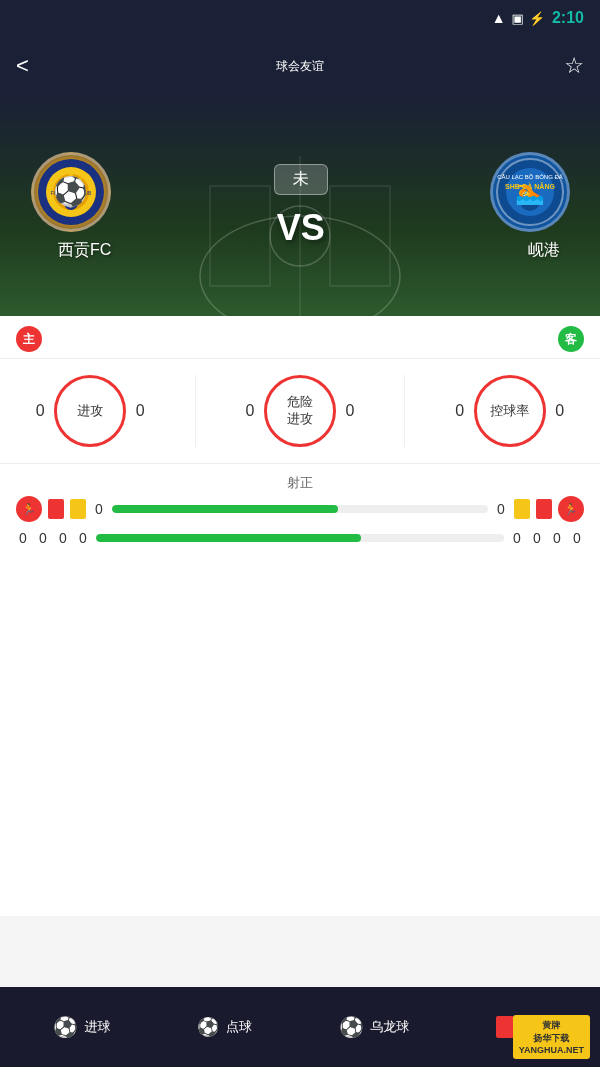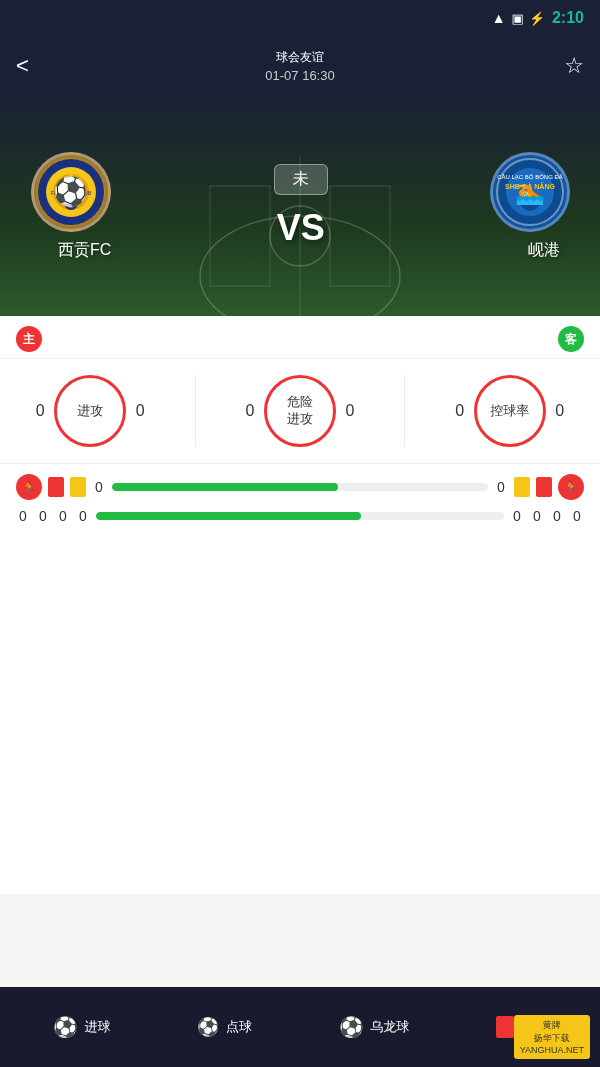--- a/index.html
+++ b/index.html
@@ -333,21 +333,20 @@
     <span style="color:white;font-size:13px;">▣</span>
     <span style="color:white;font-size:13px;">⚡</span>
     <span class="status-time">2:10</span>
   </div>
 </div>
 
 <div class="header">
   <div class="back-btn">&lt;</div>
   <div class="header-title">
     <div class="match-type">球会友谊</div>
-    <div class="match-time">01-07 16:30</div>
   </div>
   <div class="star-btn">☆</div>
 </div>
 
 <div class="match-hero">
 
   <svg class="field-lines" viewBox="0 0 300 160" xmlns="http://www.w3.org/2000/svg">
     <ellipse cx="150" cy="120" rx="100" ry="60" fill="none" stroke="rgba(255,255,255,0.2)" stroke-width="1.5"></ellipse>
     <line x1="150" y1="0" x2="150" y2="160" stroke="rgba(255,255,255,0.15)" stroke-width="1"></line>
     <circle cx="150" cy="80" r="30" fill="none" stroke="rgba(255,255,255,0.2)" stroke-width="1.5"></circle>
@@ -424,20 +423,21 @@
     <div class="stat-circle-item">
       <span class="stat-num">0</span>
       <div class="circle-ring">
         <span>控球率</span>
       </div>
       <span class="stat-num">0</span>
     </div>
   </div>
 
   <div class="shots-section">
+    <div class="shots-row-label">射正</div>
     <div class="shots-row-full">
       <div class="shots-icon" style="background:#e33; width:26px; height:26px; border-radius:50%; display:flex; align-items:center; justify-content:center;">
         <span style="color:white; font-size:11px;">🏃</span>
       </div>
       <div class="card-red"></div>
       <div class="card-yellow"></div>
       <span class="shots-num">0</span>
       <div class="shots-bar-container">
         <div class="shots-bar-fill" style="width:60%;"></div>
       </div>
@@ -480,18 +480,18 @@
   </div>
   <div class="bottom-tab">
     <span class="tab-icon">⚽</span>
     <span>乌龙球</span>
   </div>
   <div class="bottom-tab">
     <div class="tab-icon-red-card"></div>
     <span>红牌</span>
   </div>
 
-  <div style="position:absolute; right:10px; bottom:8px; background:#f5c518; color:#333; font-size:9px; padding:4px 6px; border-radius:3px; text-align:center; font-weight:normal;">
+  <div style="position:absolute; right:10px; bottom:8px; background:#f5c518; color:#333; font-size:9px; padding:4px 6px; border-radius:3px; text-align:center; font-weight:bold;">
     <div>黄牌</div>
     <div>扬华下载</div>
     <div>YANGHUA.NET</div>
   </div>
 </div>
 
 </body></html>

